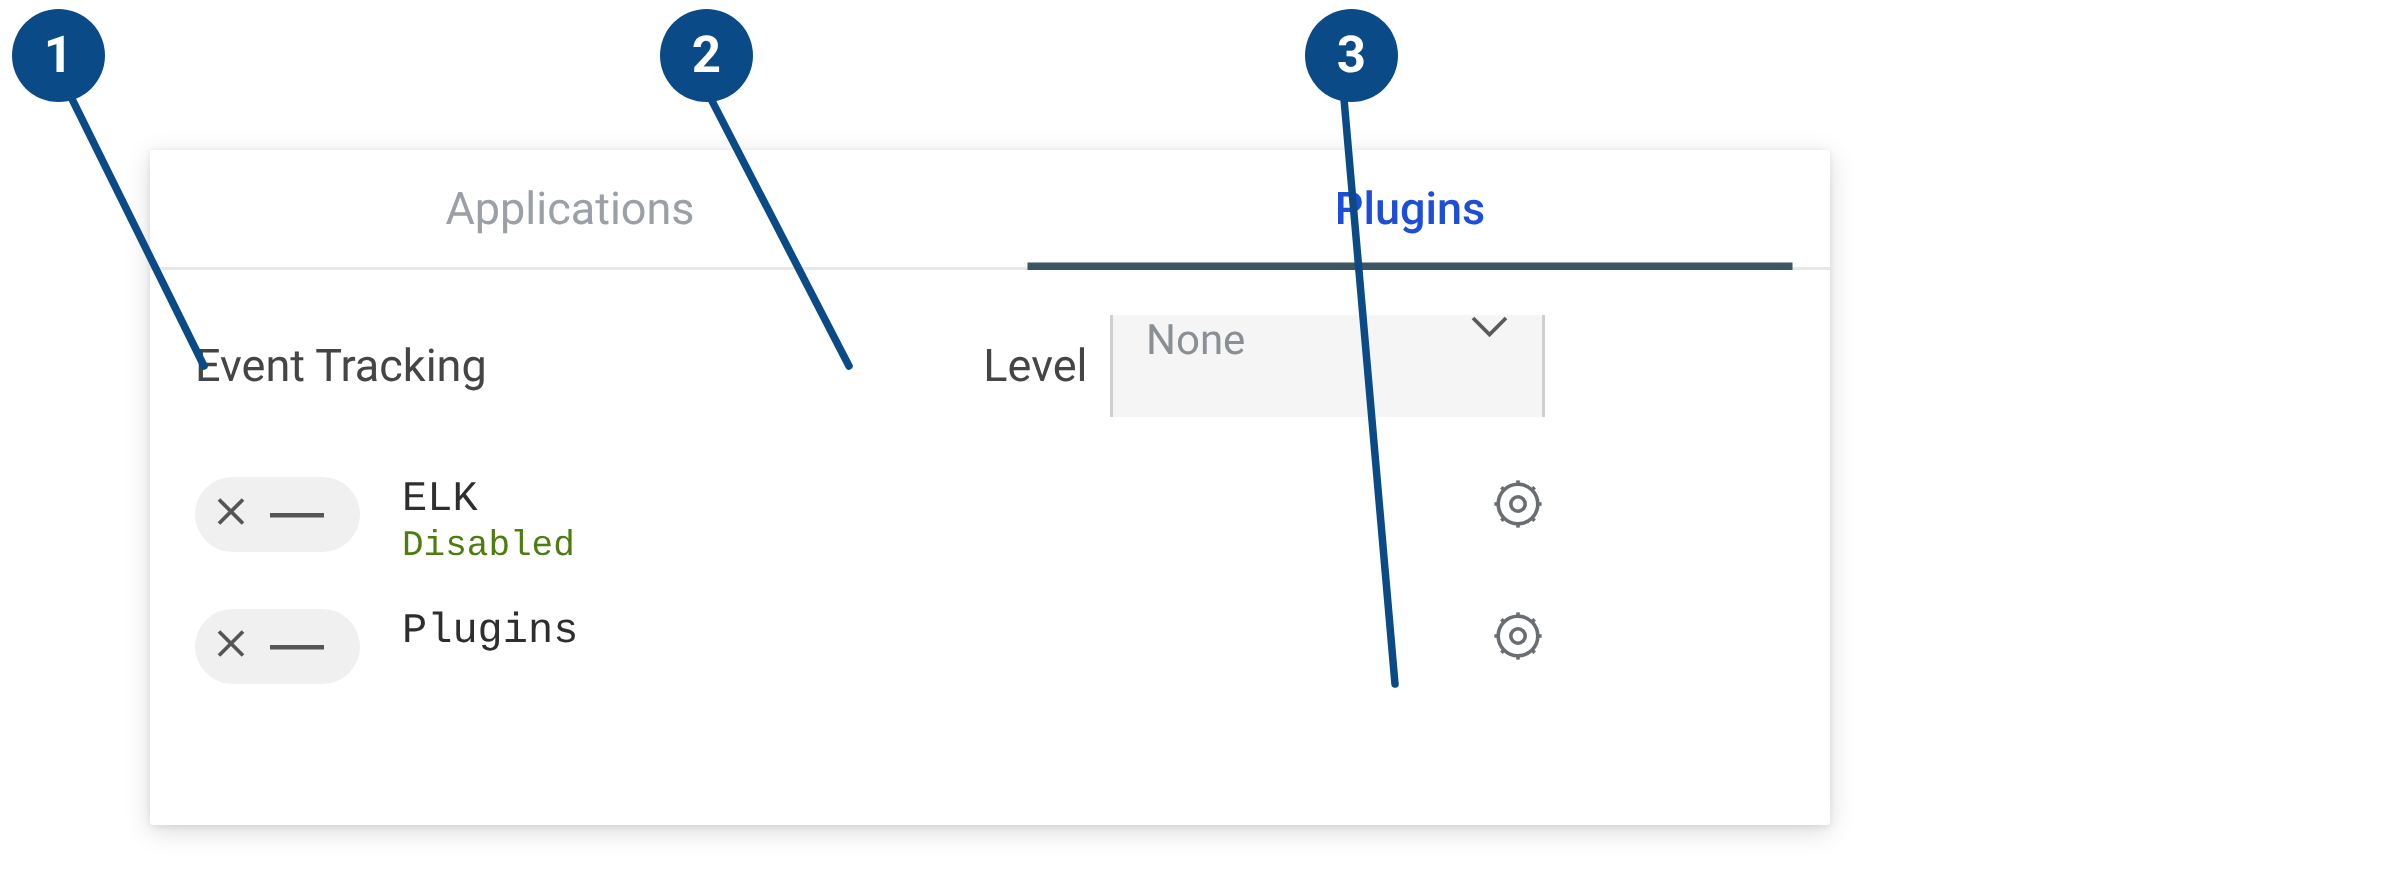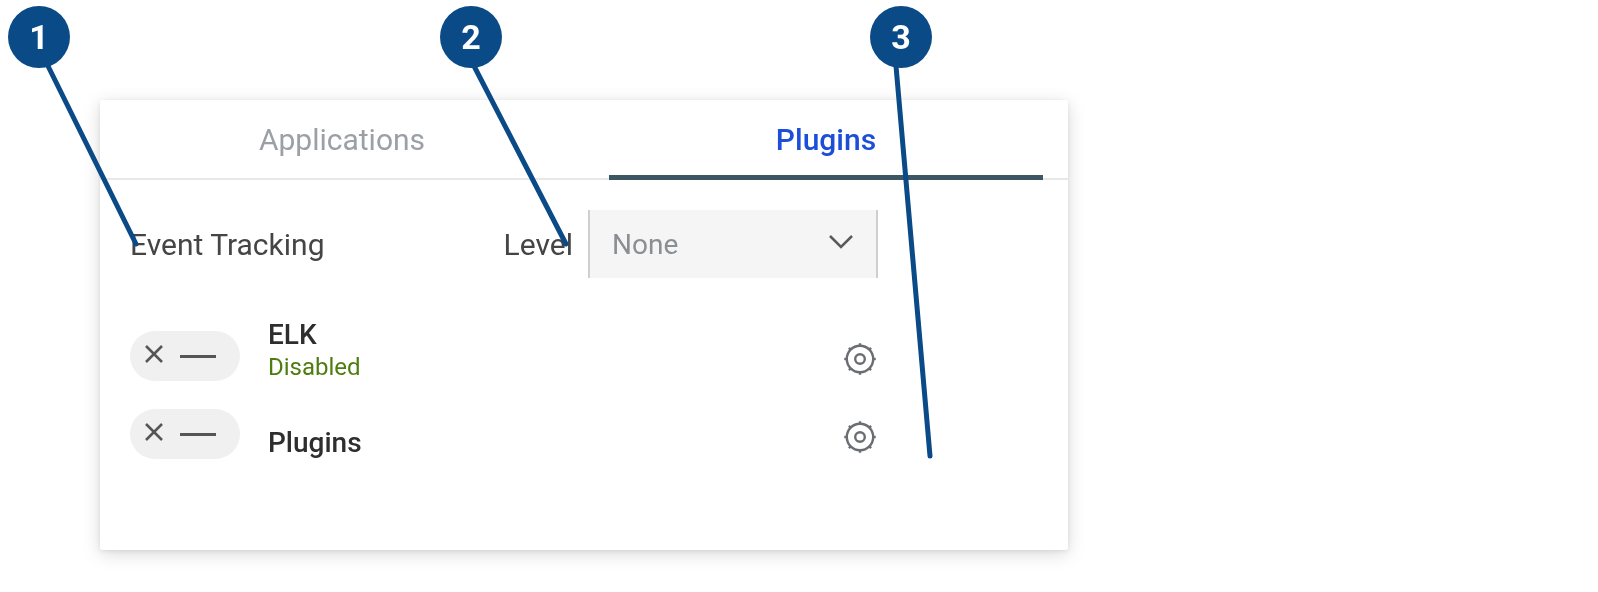--- a/index.html
+++ b/index.html
@@ -8,21 +8,21 @@
     background: #fff;
     width: 1598px;
     height: 592px;
     position: relative;
   }
 
   .panel {
     position: absolute;
     left: 100px;
     top: 100px;
-    width: 968px;
+    width: 1120px;
     height: 450px;
     background: #fff;
     box-shadow: 0 4px 18px rgba(0,0,0,0.15), 0 1px 4px rgba(0,0,0,0.08);
     border-radius: 2px;
   }
 
   .tabs {
     display: flex;
     height: 80px;
     border-bottom: 2px solid #e8e8e8;
@@ -68,41 +68,42 @@
     color: #454545;
     margin-right: 15px;
   }
   .dropdown {
     width: 290px;
     height: 68px;
     background: #f5f5f5;
     border-left: 2px solid #cfcfcf;
     border-right: 2px solid #cfcfcf;
     display: flex;
-    align-items: center;
+    align-items: flex-start;
     padding: 0 22px;
     cursor: pointer;
     margin-right: 160px;
   }
   .dropdown-value {
     font-size: 28px;
     color: #8a8f94;
     flex: 1;
   }
   .dropdown-caret {
     color: #5a5a5a;
   }
 
   .plugin-list {
     padding: 30px 30px 0 30px;
   }
   .plugin-row {
     display: flex;
-    align-items: flex-end;
+    align-items: flex-start;
     margin-bottom: 28px;
+    font-family: Liberation Mono, monospace;
   }
   .toggle {
     width: 110px;
     height: 50px;
     border-radius: 25px;
     background: #f0f0f0;
     position: relative;
     flex: 0 0 auto;
     cursor: pointer;
     display: flex;

